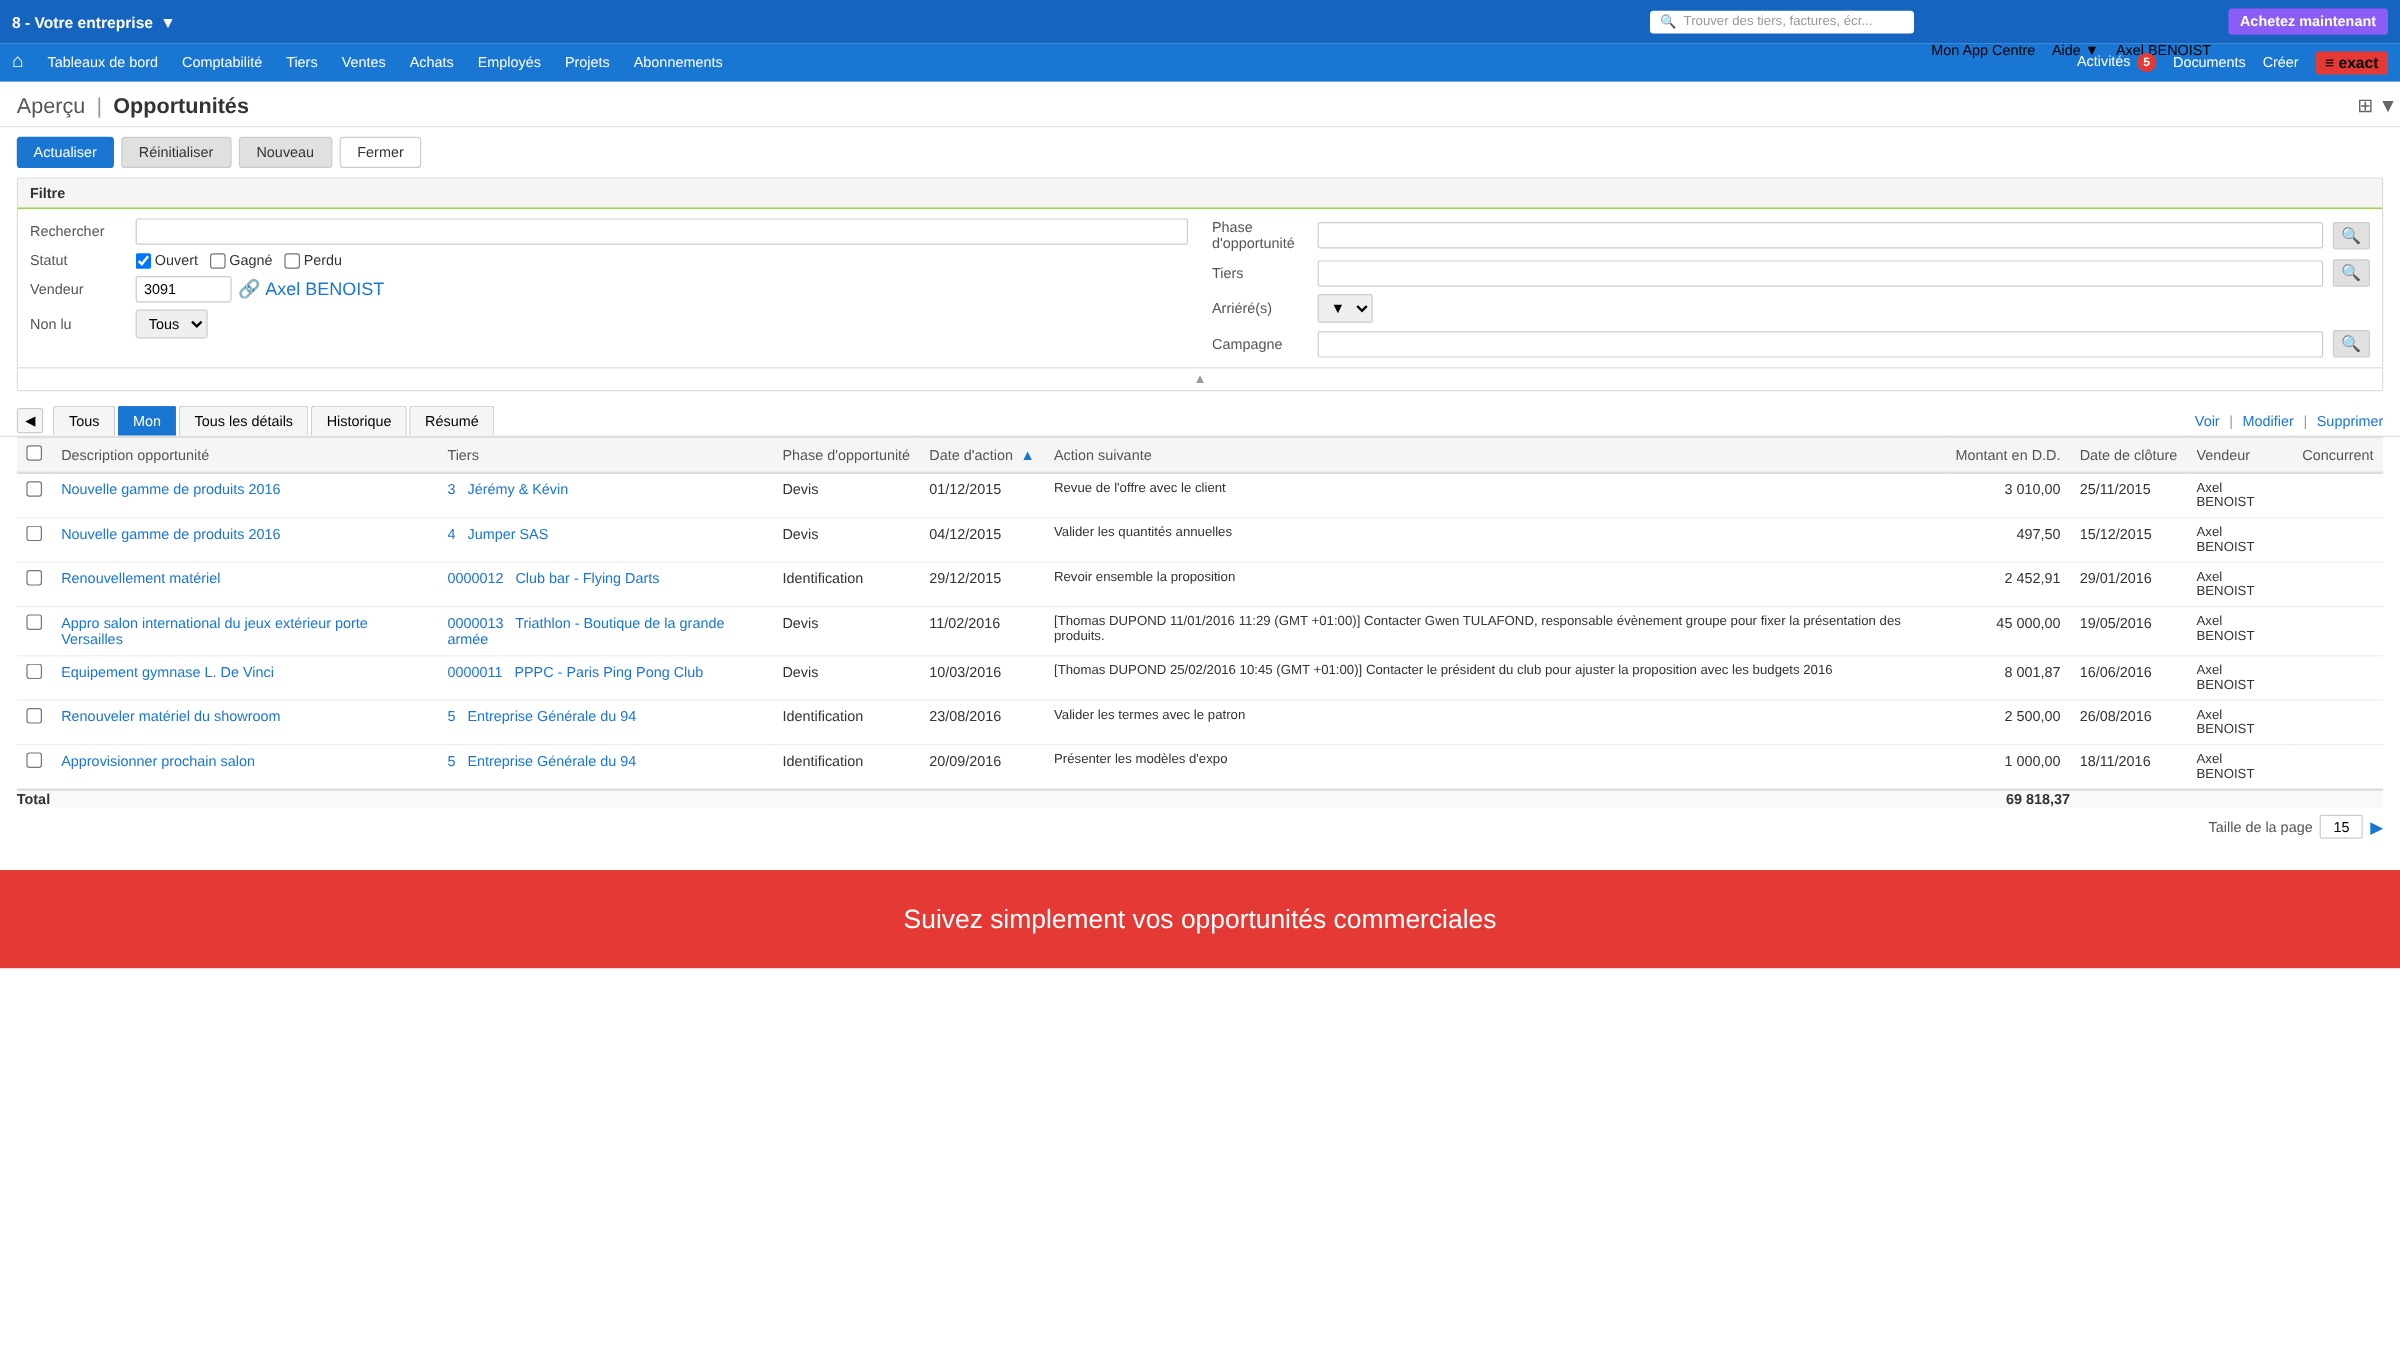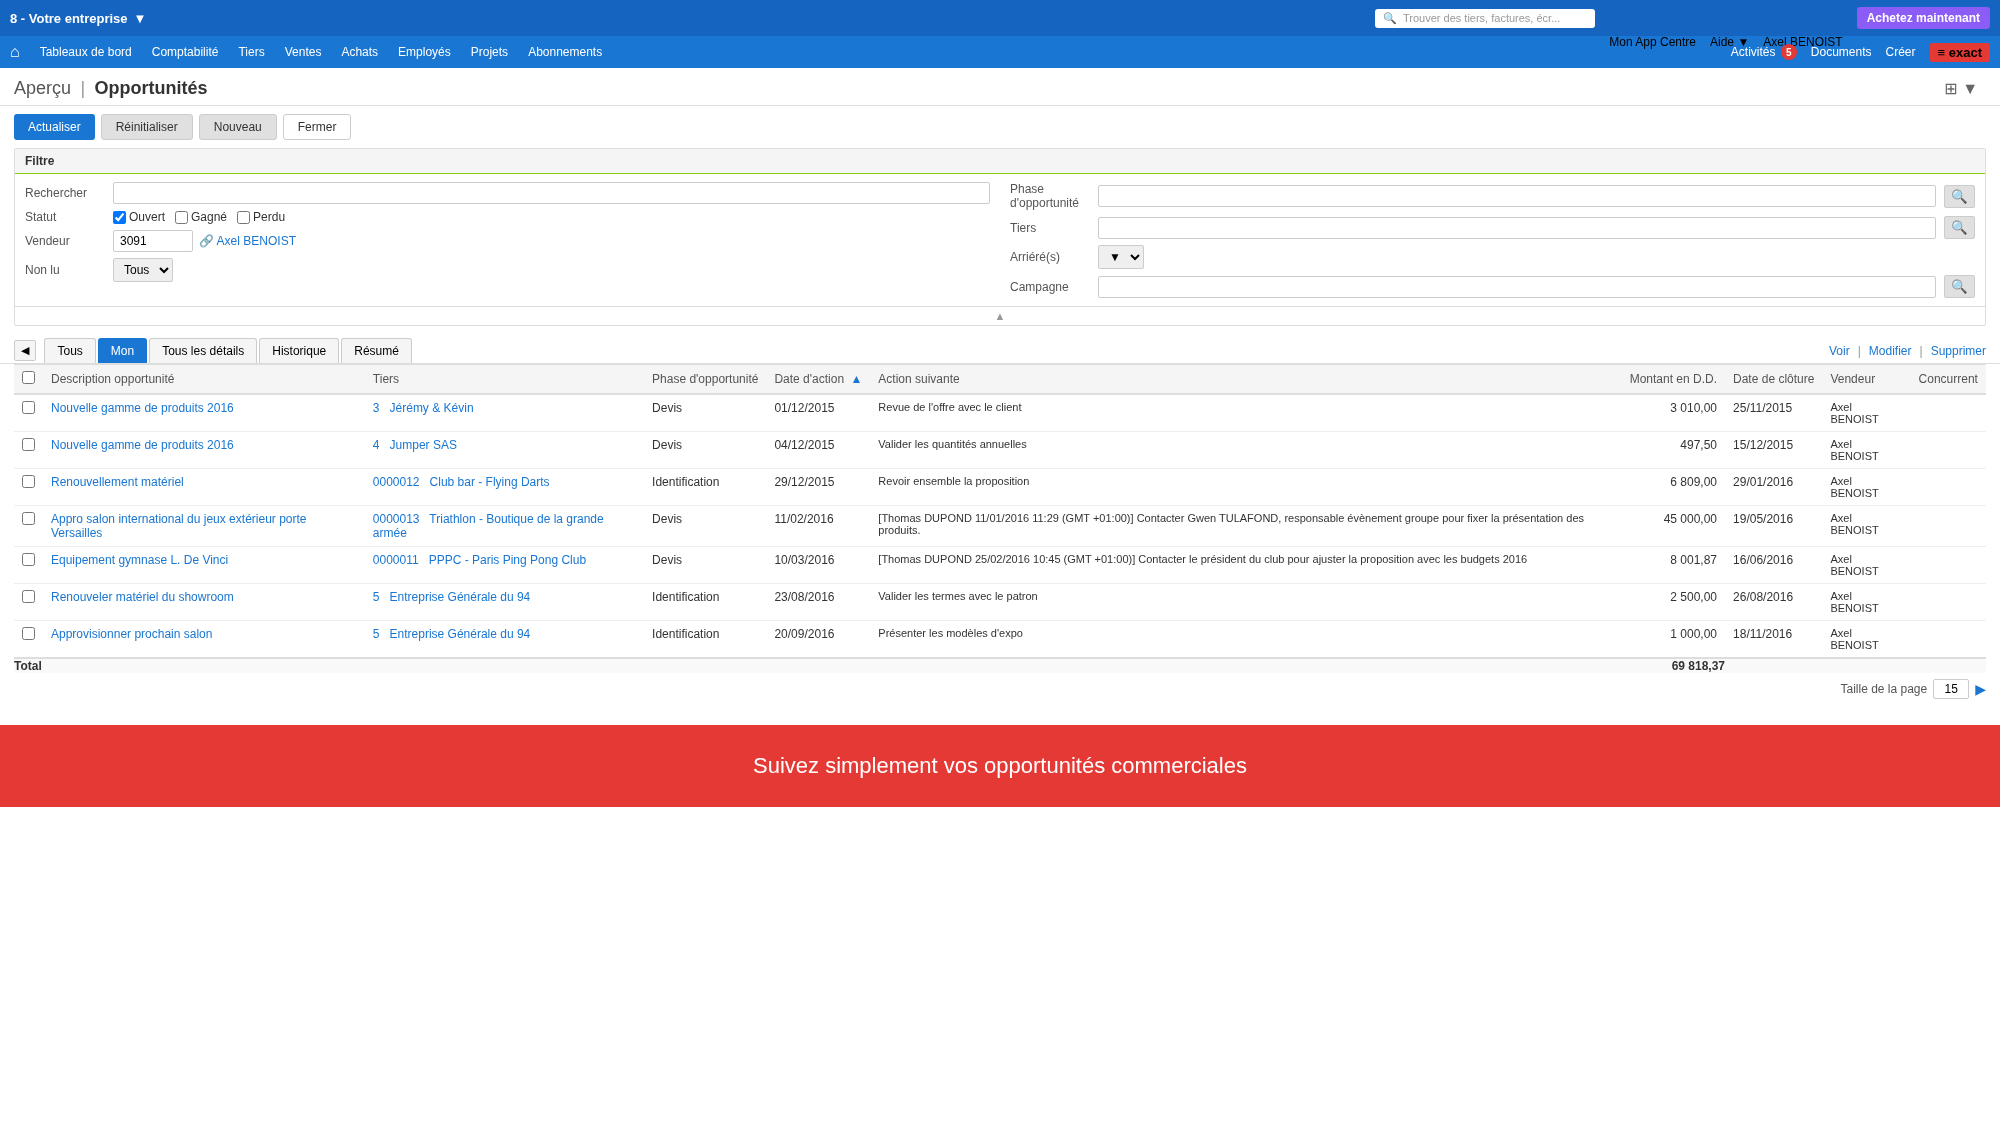--- a/index.html
+++ b/index.html
@@ -47,22 +47,22 @@
       width: 16px; height: 16px; display: inline-flex; align-items: center;
       justify-content: center; font-size: 10px; font-weight: bold; margin-left: 2px;
     }
     .exact-logo {
       background: #e53935; color: #000000; font-weight: bold;
       padding: 2px 8px; border-radius: 2px; font-size: 13px;
     }
 
     
     .page-header {
-      display: flex; align-items: center; justify-content: space-between;
-      padding: 10px 22px 6px 14px; border-bottom: 1px solid #e0e0e0;
+      display: flex; justify-content: space-between;
+      padding: 10px 2px 6px 14px; border-bottom: 1px solid #e0e0e0;
     }
     .layout-icon { font-size: 16px; color: #666; cursor: pointer; }
 
     
     .action-bar { display: flex; gap: 6px; padding: 8px 14px; }
     .btn-blue { background: #1976d2; color: #fff; border: none; border-radius: 3px; padding: 5px 14px; cursor: pointer; font-size: 12px; }
     .btn-gray { background: #e0e0e0; color: #333; border: 1px solid #ccc; border-radius: 3px; padding: 5px 14px; cursor: pointer; font-size: 12px; }
     .btn-white { background: #fff; color: #333; border: 1px solid #ccc; border-radius: 3px; padding: 5px 14px; cursor: pointer; font-size: 12px; }
 
     
@@ -72,21 +72,21 @@
     .filter-title { background: #f5f5f5; padding: 5px 10px; font-weight: bold; border-bottom: 1px solid #84cc16; font-size: 12px; }
     .filter-body { padding: 8px 10px; display: grid; grid-template-columns: 1fr 1fr; gap: 6px 20px; }
     .filter-row { display: flex; align-items: center; gap: 8px; }
     .filter-label { width: 80px; color: #555; font-size: 12px; flex-shrink: 0; }
     .filter-input { border: 1px solid #ccc; border-radius: 2px; padding: 3px 6px; font-size: 12px; flex: 1; }
     .filter-select { border: 1px solid #ccc; border-radius: 2px; padding: 3px 6px; font-size: 12px; }
     .filter-checkbox-group { display: flex; gap: 10px; align-items: center; }
     .filter-checkbox-item { display: flex; align-items: center; gap: 3px; font-size: 12px; }
     .search-icon-btn { background: #e0e0e0; border: 1px solid #ccc; border-radius: 2px; padding: 3px 6px; cursor: pointer; }
     .filter-vendor { display: flex; align-items: center; gap: 6px; }
-    .filter-vendor-link { color: #1976d2; cursor: pointer; font-size: 12px; }
+    .filter-vendor-link { color: #1976d2; cursor: pointer; font-size: 15px; }
     .filter-toggle { text-align: center; border-top: 1px solid #ddd; padding: 3px; cursor: pointer; color: #999; font-size: 11px; }
 
     
     .tabs-bar {
       display: flex; align-items: center; padding: 4px 14px 0 14px;
       border-bottom: 1px solid #ddd; justify-content: space-between;
     }
     .tabs-left { display: flex; gap: 2px; align-items: center; }
     .tab-btn {
       padding: 5px 12px; border: 1px solid #ccc; border-bottom: none;
@@ -343,21 +343,21 @@
         <a class="link-blue">Renouvellement matériel</a>
       </td>
       <td>
         <a class="link-blue">0000012</a>
         &nbsp;
         <a class="link-blue">Club bar - Flying Darts</a>
       </td>
       <td>Identification</td>
       <td class="date-col">29/12/2015</td>
       <td style="font-size:11px;">Revoir ensemble la proposition</td>
-      <td class="amount-col">6 809,00</td>
+      <td class="amount-col">2 452,91</td>
       <td class="date-col">29/01/2016</td>
       <td style="font-size:11px;">Axel BENOIST</td>
       <td></td>
     </tr>
         <tr>
       <td class="checkbox-col">
         <input type="checkbox" style="">
       </td>
       <td>
         <a class="link-blue">Appro salon international du jeux extérieur porte Versailles</a>

